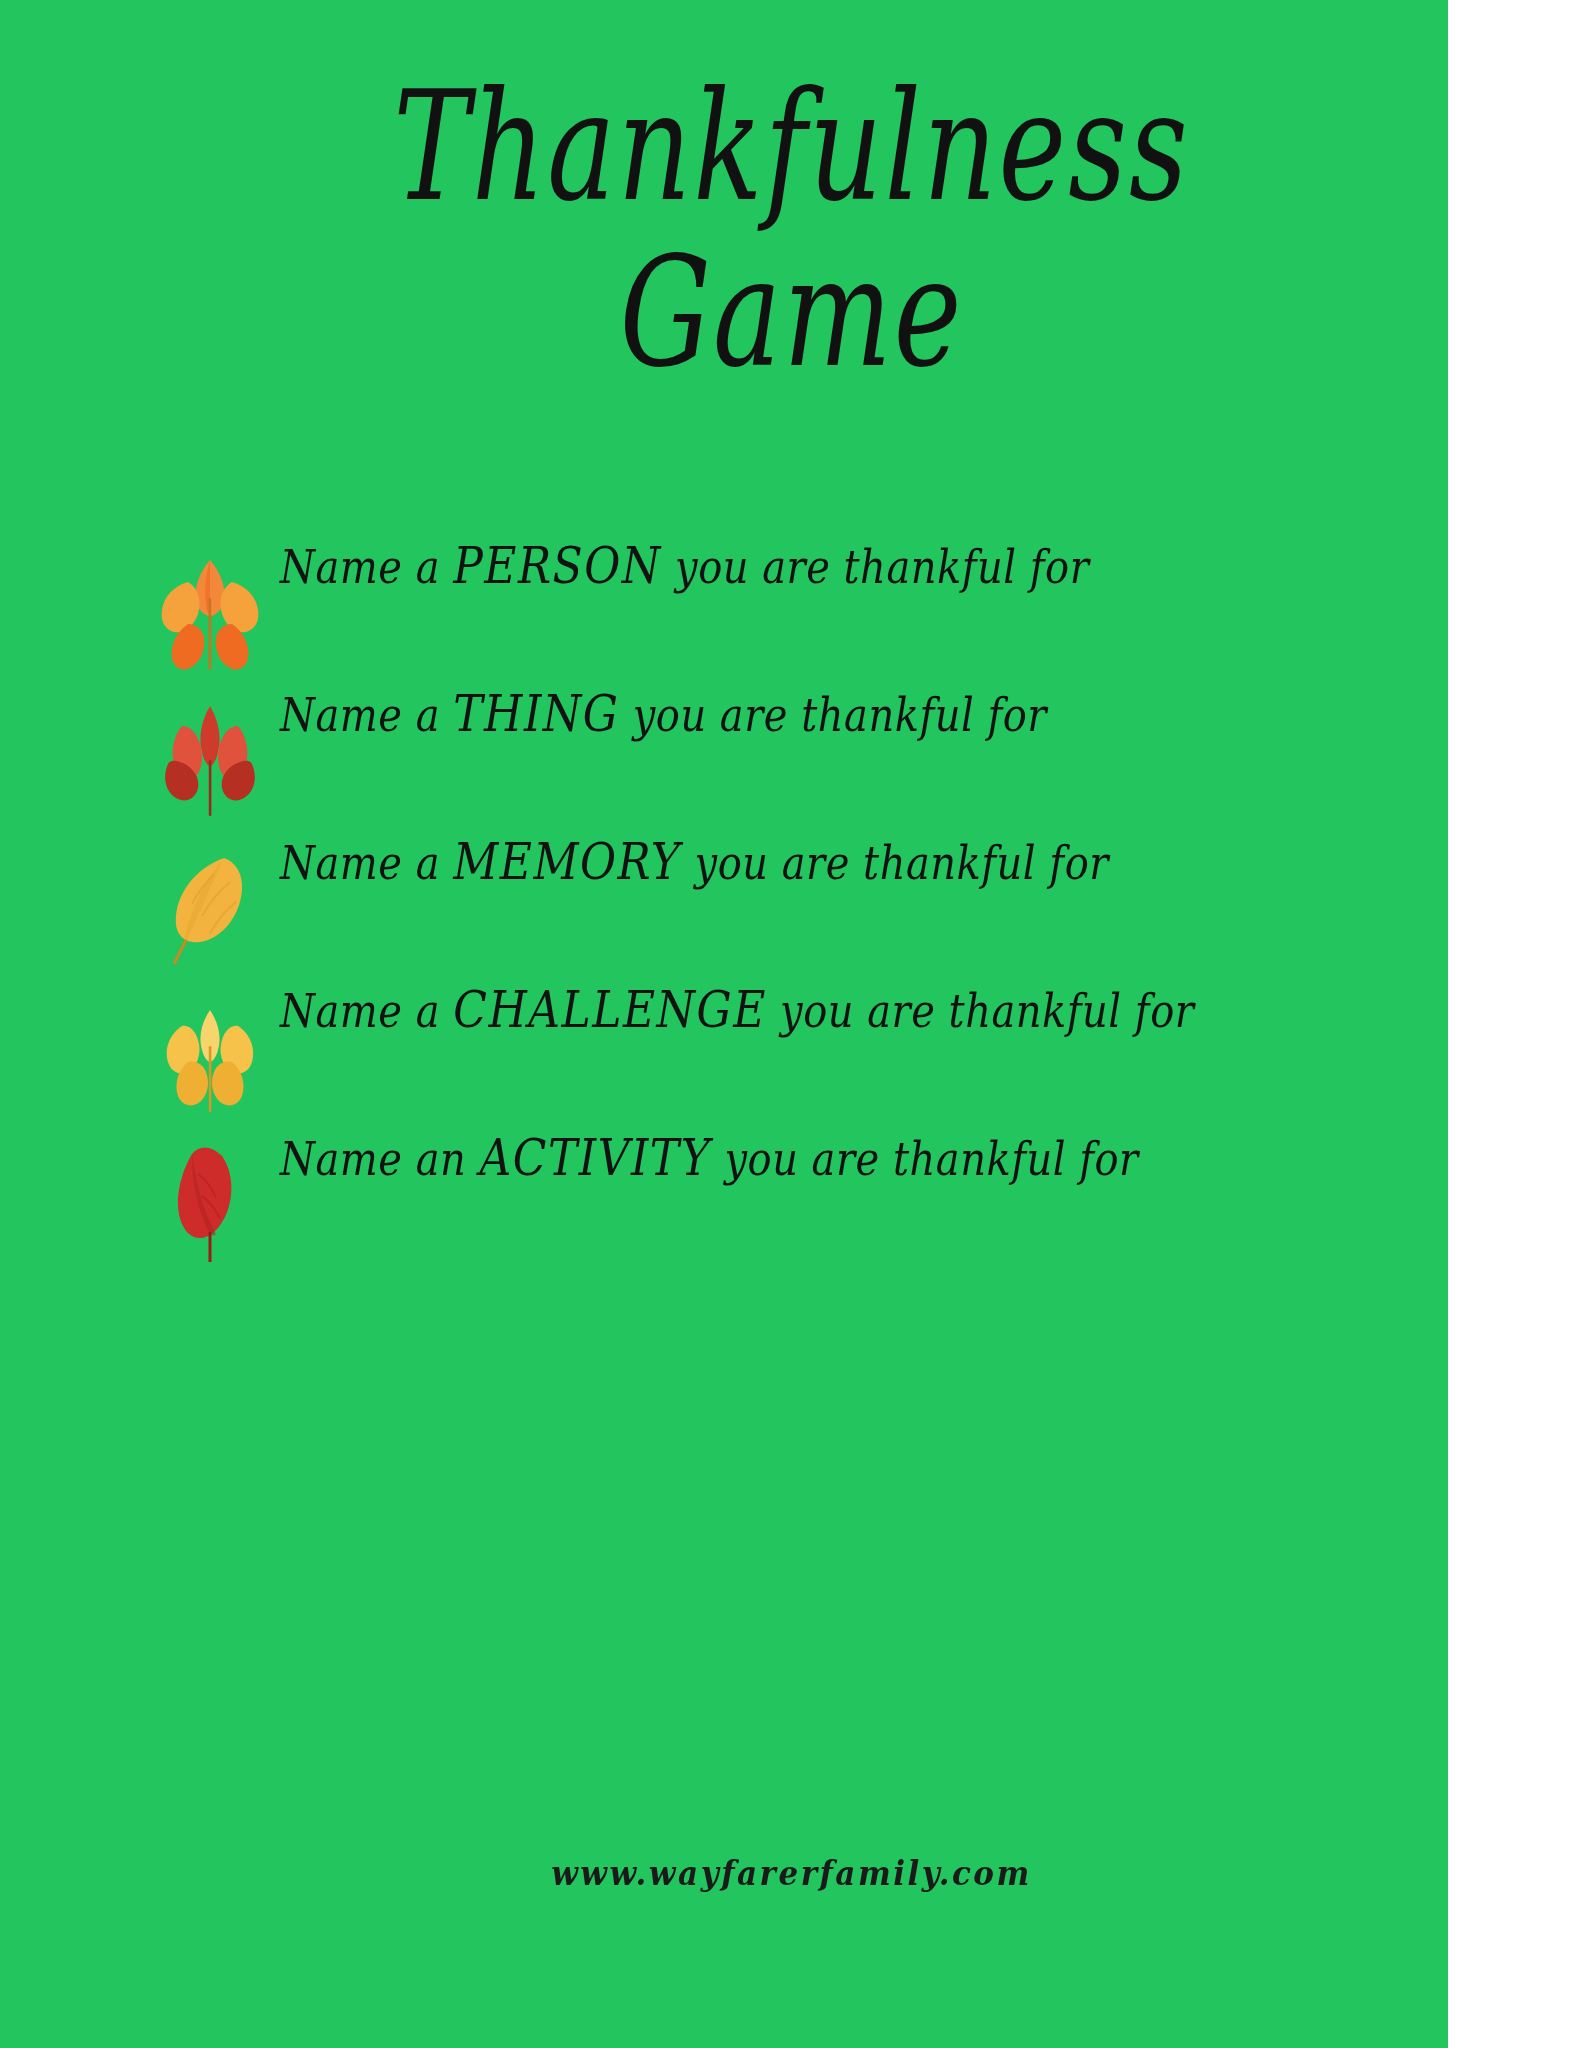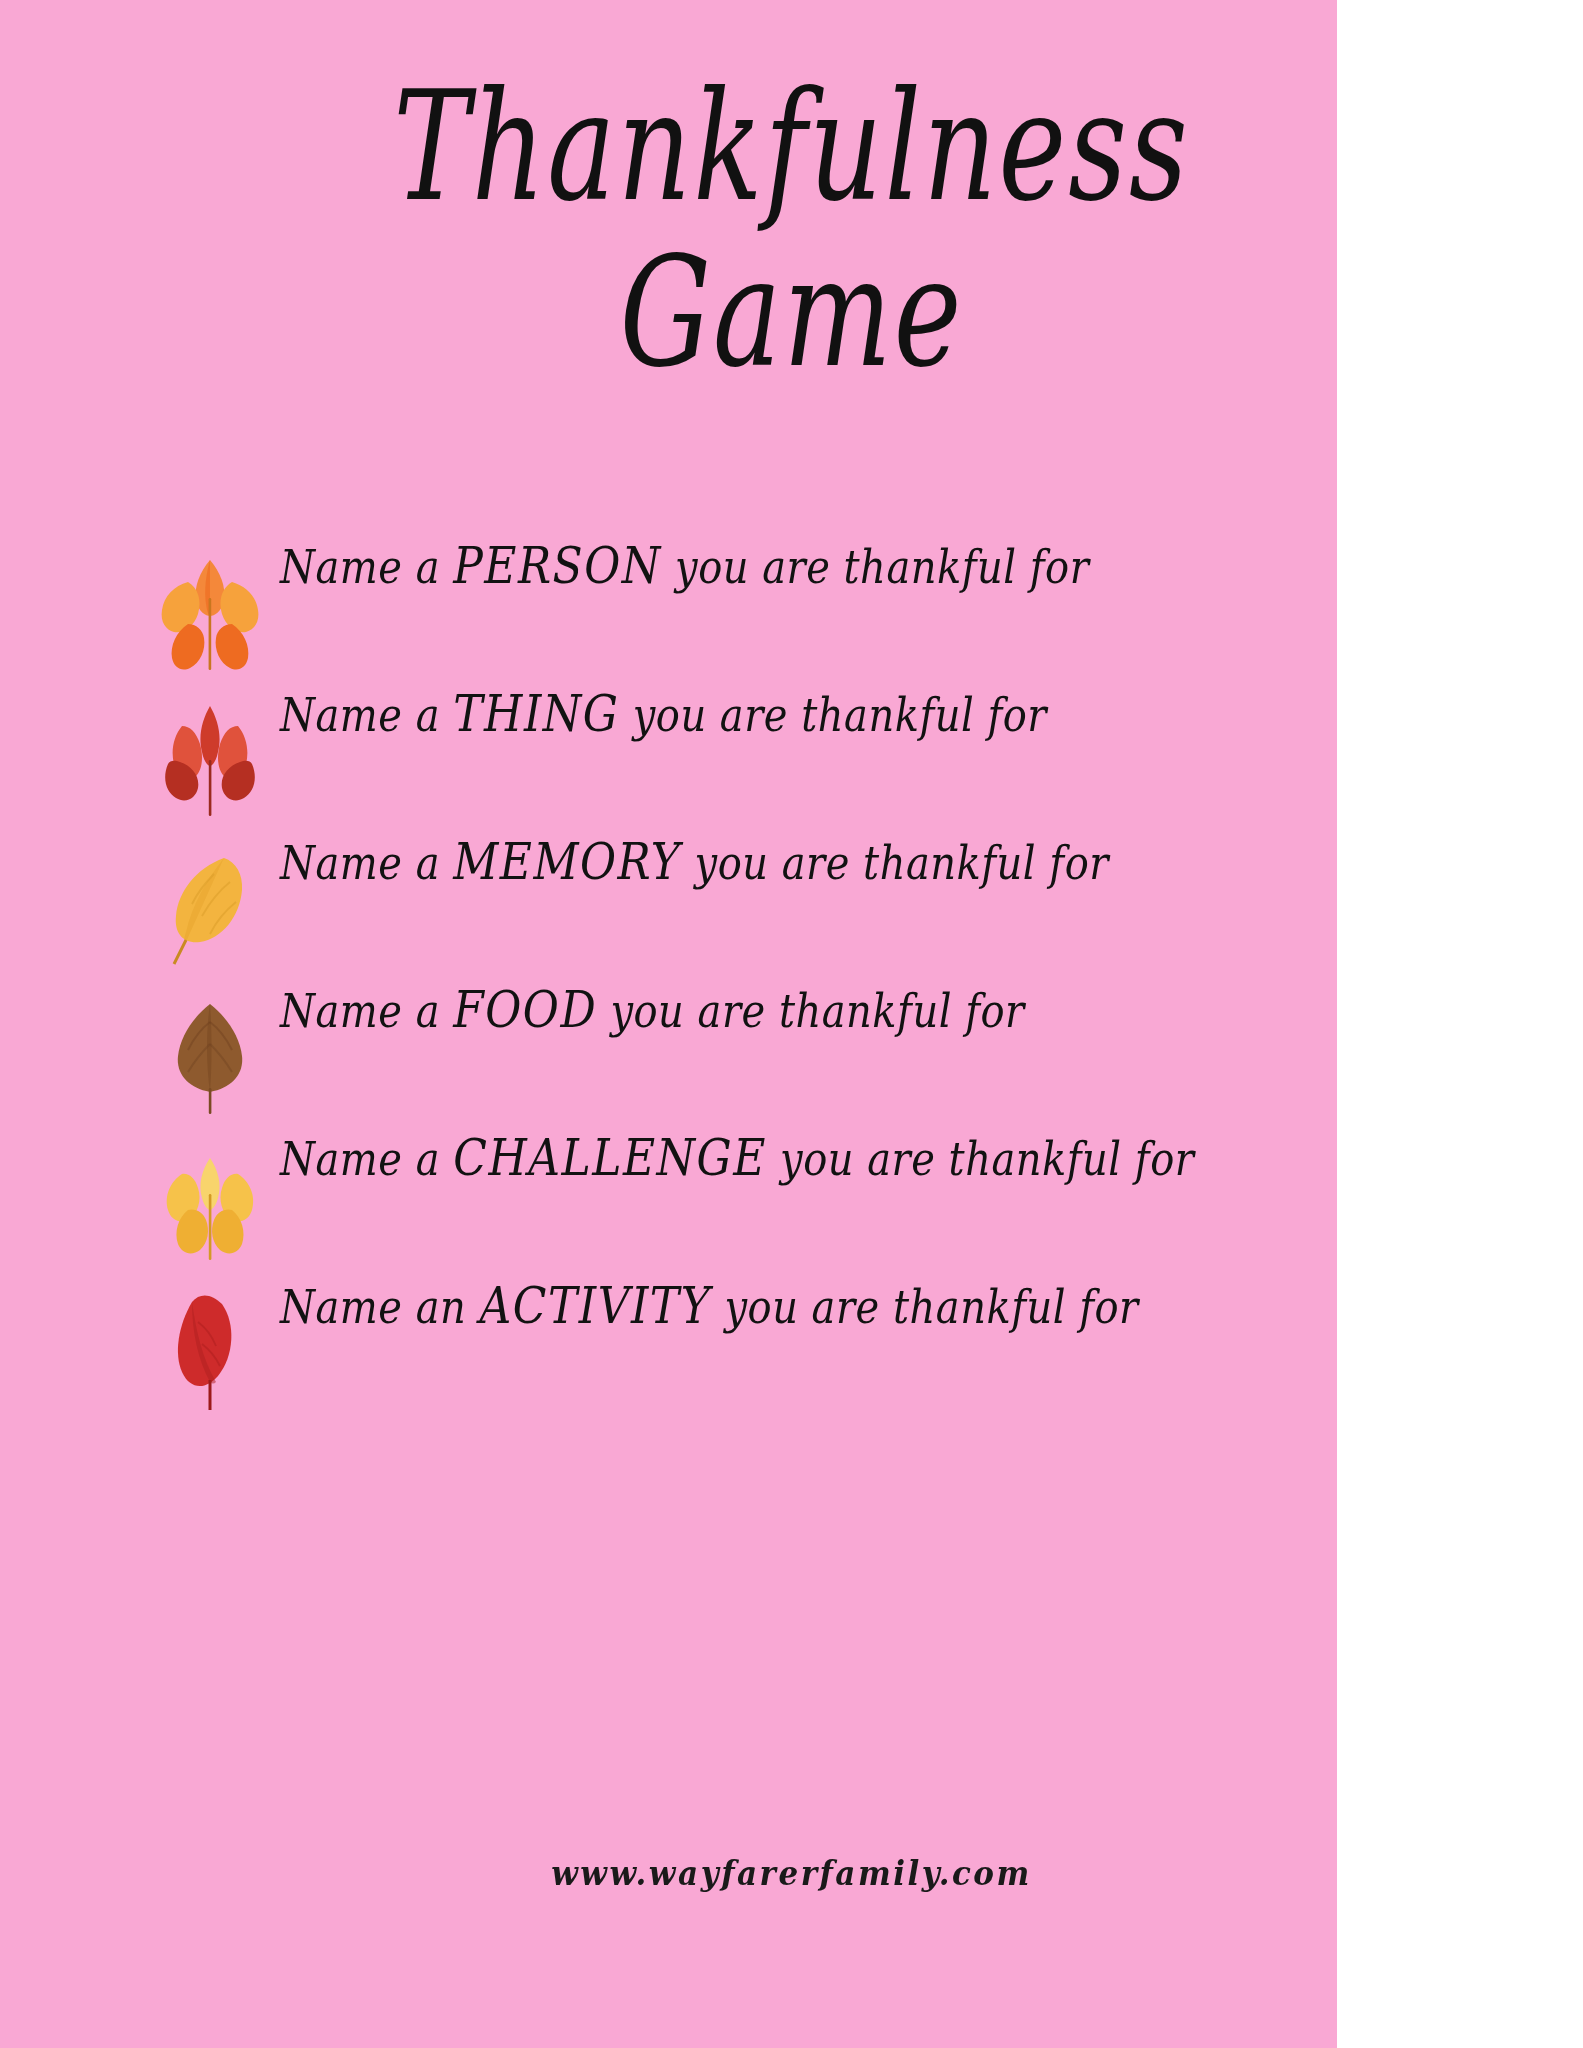--- a/index.html
+++ b/index.html
@@ -9,23 +9,23 @@
   }
   body {
     width: 1583px;
     height: 2048px;
     overflow: hidden;
     font-family: "Liberation Sans", sans-serif;
     color: #111111;
   }
   .page {
     position: relative;
-    width: 1337px;
+    width: 1448px;
     height: 2048px;
-    background: #f9a8d4;
+    background: #22c55e;
   }
 
   
   .title-block {
     position: absolute;
     left: 0;
     top: 70px;
     width: 1583px;
     text-align: center;
   }
@@ -173,40 +173,20 @@
           </g>
         </svg>
       </div>
       <div class="row-text">
         <span>Name a</span>
         <span class="cap">MEMORY</span>
         <span>you are thankful for</span>
       </div>
     </div>
 
-    <div class="row">
-      <div class="leaf-cell">
-        <svg width="124" height="124" viewBox="0 0 124 124" aria-hidden="true">
-          <g>
-            <path d="M62 8 C44 22 32 42 30 60 C28 78 40 92 62 96 C84 92 96 78 94 60 C92 42 80 22 62 8 Z" fill="#8E5A2E"></path>
-            <path d="M62 8 C58 34 58 68 62 96 C64 70 64 34 62 8 Z" fill="#7A4A23" opacity="0.6"></path>
-            <path d="M62 26 C54 32 46 42 40 54" stroke="#6E4120" stroke-width="2" fill="none" opacity="0.45"></path>
-            <path d="M62 26 C70 32 78 42 84 54" stroke="#6E4120" stroke-width="2" fill="none" opacity="0.45"></path>
-            <path d="M62 48 C54 56 46 66 40 76" stroke="#6E4120" stroke-width="2" fill="none" opacity="0.4"></path>
-            <path d="M62 48 C70 56 78 66 84 76" stroke="#6E4120" stroke-width="2" fill="none" opacity="0.4"></path>
-            <rect x="60.8" y="92" width="2.6" height="26" rx="1.3" fill="#7A4A23"></rect>
-          </g>
-        </svg>
-      </div>
-      <div class="row-text">
-        <span>Name a</span>
-        <span class="cap">FOOD</span>
-        <span>you are thankful for</span>
-      </div>
-    </div>
 
 
     <div class="row">
       <div class="leaf-cell">
         <svg width="124" height="124" viewBox="0 0 124 124" aria-hidden="true">
           <g>
             <path d="M62 14 C54 26 50 40 54 54 C56 62 60 66 62 66 C64 66 68 62 70 54 C74 40 70 26 62 14 Z" fill="#F8D46C"></path>
             <path d="M34 30 C22 38 16 52 20 66 C23 76 32 80 40 76 C50 70 54 56 50 44 C47 34 41 29 34 30 Z" fill="#F6C24A"></path>
             <path d="M90 30 C102 38 108 52 104 66 C101 76 92 80 84 76 C74 70 70 56 74 44 C77 34 83 29 90 30 Z" fill="#F6C24A"></path>
             <path d="M40 66 C30 74 26 88 30 100 C34 110 44 112 52 106 C60 99 62 86 58 76 C55 68 47 64 40 66 Z" fill="#EFAF33"></path>

